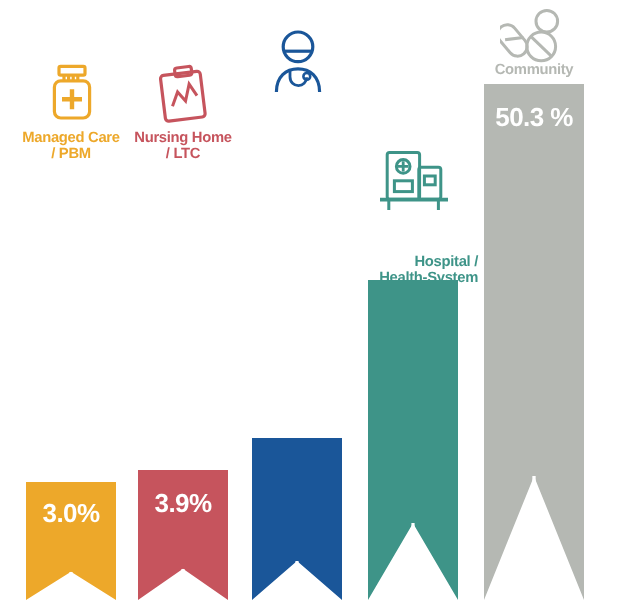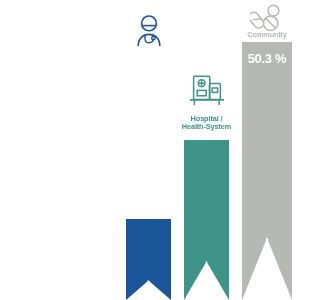--- a/index.html
+++ b/index.html
@@ -73,21 +73,70 @@
     font-weight: bold;
     font-size: 13px;
     letter-spacing: -0.3px;
   }
 </style>
 </head>
 <body>
 
 <div id="stage">
 
-
+  <div class="bar-group" style="left:13px; width:45px; height:300px;">
+    <div class="icon-wrap" style="bottom:238px; height:32px;">
+      <svg width="26" height="30" viewBox="0 0 26 30">
+        <g fill="none" stroke="#EDA82A" stroke-width="1.6">
+          <rect x="6.5" y="1.2" width="13" height="4.4" rx="0.8"></rect>
+          <path d="M9 5.8 L9 8.2 M11.3 5.8 L11.3 8.2 M13.6 5.8 L13.6 8.2 M15.9 5.8 L15.9 8.2"></path>
+          <rect x="4.2" y="8.4" width="17.6" height="18.6" rx="3.2"></rect>
+          <path d="M13 12.6 L13 22.6 M8 17.6 L18 17.6" stroke-width="2.2"></path>
+        </g>
+      </svg>
+    </div>
+    <div class="cat-label" style="bottom:218px; color:#EDA82A;">
+      <span>Managed Care</span>
+      <span class="l2">/ PBM</span>
+    </div>
+    <div class="bar-shape" style="height:59px;">
+      <div class="body" style="background:#EDA82A;"></div>
+      <div class="gapline">
+        <svg width="100%" height="100%" viewBox="0 0 45 59" preserveAspectRatio="none">
+          <path d="M22.5 45 L22.5 59" stroke="#ffffff" stroke-width="1.6" fill="none"></path>
+        </svg>
+      </div>
+      <div class="pct" style="top:8px;">3.0%</div>
+    </div>
+  </div>
+
+  <div class="bar-group" style="left:69px; width:45px; height:300px;">
+    <div class="icon-wrap" style="bottom:236px; height:34px;">
+      <svg width="30" height="32" viewBox="0 0 30 32">
+        <g fill="none" stroke="#C6545D" stroke-width="1.6">
+          <rect x="4.4" y="4.6" width="20" height="23" rx="1.6" transform="rotate(-7 14.4 16)"></rect>
+          <rect x="10.4" y="1.6" width="8.4" height="4.4" rx="1.2" transform="rotate(-7 14.6 3.8)"></rect>
+          <path d="M8.6 20.4 L12 13.6 L15.4 18.6 L18.2 10.4 L21.4 16.6" stroke-width="1.5" transform="rotate(-7 15 15.5)"></path>
+        </g>
+      </svg>
+    </div>
+    <div class="cat-label" style="bottom:218px; color:#C6545D;">
+      <span>Nursing Home</span>
+      <span class="l2">/ LTC</span>
+    </div>
+    <div class="bar-shape" style="height:65px;">
+      <div class="body" style="background:#C6545D;"></div>
+      <div class="gapline">
+        <svg width="100%" height="100%" viewBox="0 0 45 65" preserveAspectRatio="none">
+          <path d="M22.5 49.5 L22.5 65" stroke="#ffffff" stroke-width="1.6" fill="none"></path>
+        </svg>
+      </div>
+      <div class="pct" style="top:9px;">3.9%</div>
+    </div>
+  </div>
 
   <div class="bar-group" style="left:126px; width:45px; height:300px;">
     <div class="icon-wrap" style="bottom:253px; height:33px;">
       <svg width="34" height="32" viewBox="0 0 34 32">
         <g fill="none" stroke="#1A5699" stroke-width="1.6">
           <circle cx="17" cy="8.4" r="7.4"></circle>
           <path d="M10.2 10.6 L23.8 10.6" stroke-width="1.6"></path>
           <path d="M6.2 31 C6.2 23.4 11 19.4 17 19.4 C23 19.4 27.8 23.4 27.8 31"></path>
           <path d="M13 19.8 L13 23.4 C13 26.2 15 27.8 17.2 27.8 C19.4 27.8 21.3 26.2 21.3 23.6" stroke-width="1.4"></path>
           <circle cx="21.4" cy="23.2" r="1.7" stroke-width="1.3"></circle>
@@ -112,21 +161,21 @@
           <rect x="21.4" y="9.6" width="11" height="16" rx="1.2"></rect>
           <circle cx="13.6" cy="9.2" r="3.4"></circle>
           <path d="M13.6 6.6 L13.6 11.8 M11 9.2 L16.2 9.2" stroke-width="1.4"></path>
           <rect x="9.2" y="16.4" width="9" height="5.4"></rect>
           <rect x="24.2" y="14" width="5.4" height="4.4"></rect>
           <path d="M2 25.8 L36 25.8" stroke-width="1.8"></path>
           <path d="M6.4 25.8 L6.4 31 M31.2 25.8 L31.2 31" stroke-width="1.5"></path>
         </g>
       </svg>
     </div>
-    <div class="cat-label" style="bottom:168px; color:#3E9488;">
+    <div class="cat-label" style="bottom:156px; color:#3E9488;text-align:right;">
       <span>Hospital /</span>
       <span class="l2">Health-System</span>
     </div>
     <div class="bar-shape" style="height:160px;">
       <div class="body" style="background:#3E9488;"></div>
       <div class="gapline">
         <svg width="100%" height="100%" viewBox="0 0 45 160" preserveAspectRatio="none">
           <path d="M22.5 121.5 L22.5 160" stroke="#ffffff" stroke-width="1.6" fill="none"></path>
         </svg>
       </div>

